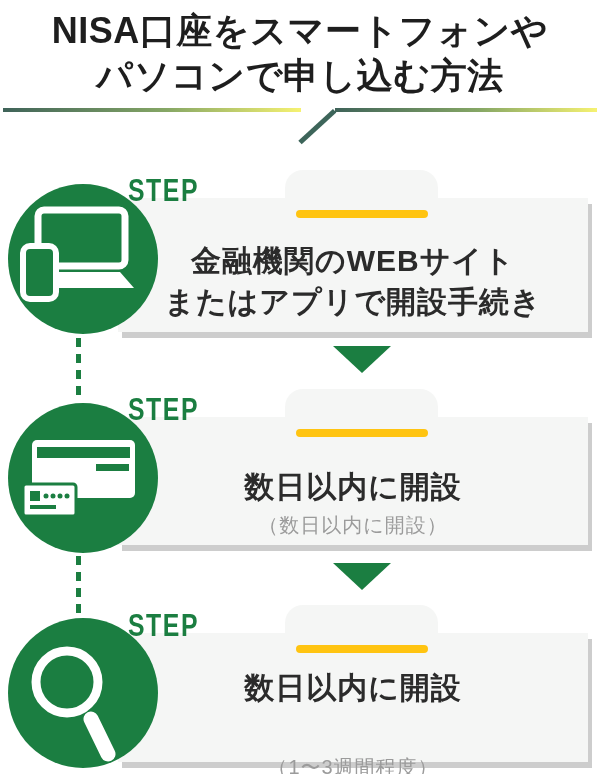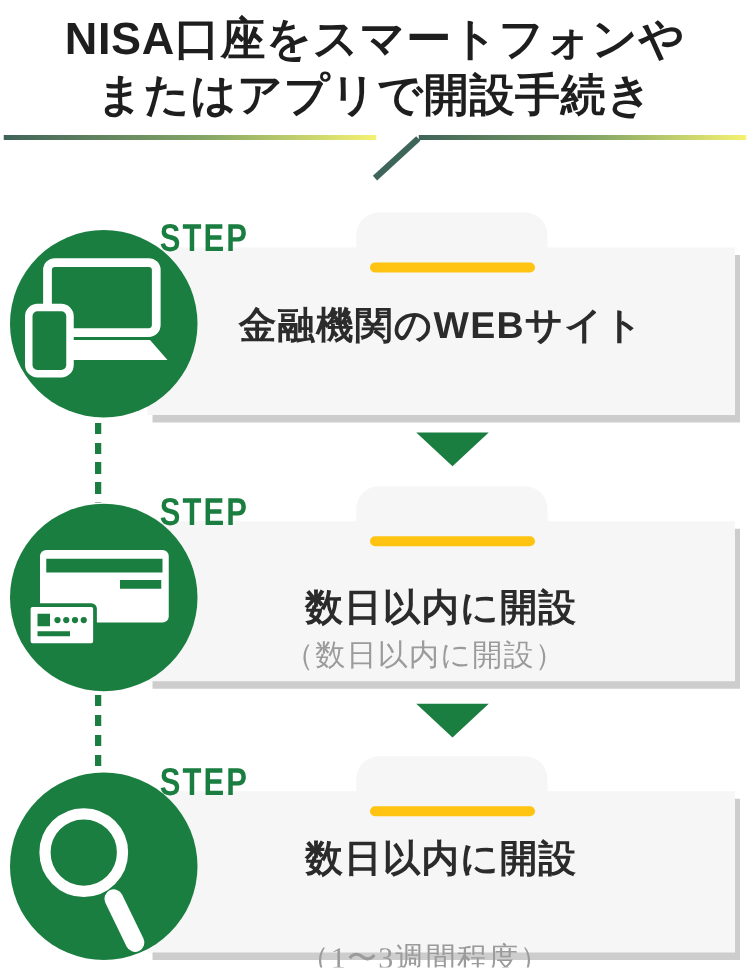--- a/index.html
+++ b/index.html
@@ -37,22 +37,22 @@
     box-shadow:4px 6px 0 var(--shadow);z-index:1;}
   .step-label{position:absolute;left:118px;width:470px;display:flex;justify-content:center;
     align-items:baseline;z-index:2;color:var(--green);flex-direction:column;}
   .step-word{font-size:31px;font-weight:bold;letter-spacing:2px;line-height:34px;
     display:inline-block;transform:scaleX(.8);}
   .step-num{font-size:46px;font-weight:bold;line-height:34px;margin-left:1px;}
   .yellow-bar{position:absolute;left:296px;width:132px;height:8px;border-radius:4px;
     background:var(--yellow);z-index:2;}
   .heading{position:absolute;left:118px;width:470px;text-align:center;z-index:2;
     font-size:30px;font-weight:bold;line-height:30px;color:var(--text-dark);letter-spacing:1px;}
-  .note{position:absolute;left:105px;width:470px;text-align:center;z-index:2;
-    font-size:24px;line-height:26px;color:var(--text-gray);letter-spacing:1px;font-family:Liberation Serif, serif;}
+  .note{position:absolute;left:118px;width:470px;text-align:center;z-index:2;
+    font-size:20px;line-height:26px;color:var(--text-gray);letter-spacing:1px;}
   .circle{position:absolute;left:8px;width:150px;height:150px;border-radius:50%;
     background:var(--green);z-index:3;}
   .circle svg{position:absolute;left:0;top:0;width:150px;height:150px;}
   .arrow{position:absolute;left:333px;width:0;height:0;z-index:2;
     border-left:29px solid transparent;border-right:29px solid transparent;
     border-top:27px solid var(--green);}
   .connector{position:absolute;left:76px;width:5px;z-index:2;
     background-image:repeating-linear-gradient(to bottom,var(--green) 0 9px,transparent 9px 16px);}
 
   
@@ -73,35 +73,36 @@
   .h3a{top:673px;} .n3{top:714px;margin-top:40px;}
   .circle-3{top:618px;}
 </style>
 </head>
 <body>
 
 <div class="stage">
 
   <h1 class="title">
     <span>NISA口座をスマートフォンや</span>
-    <span>またはアプリで開設手続き</span>
+    <span>パソコンで申し込む方法</span>
   </h1>
 
   <div class="div-left"></div>
   <div class="div-slash"></div>
   <div class="div-right"></div>
 
   <div class="tab tab-1"></div>
   <div class="card card-1"></div>
   <div class="step-label label-1">
     <span class="step-word">STEP</span>
     <span class="step-num">1</span>
   </div>
   <div class="yellow-bar bar-1"></div>
   <div class="heading h1a">金融機関のWEBサイト</div>
+  <div class="heading h1b">またはアプリで開設手続き</div>
   <div class="circle circle-1">
     <svg viewBox="0 0 150 150">
       <rect x="30" y="26" width="87" height="56" rx="6" fill="none" stroke="#ffffff" stroke-width="7"></rect>
       <polygon points="48,88 112,88 126,104 38,104" fill="#ffffff"></polygon>
       <rect x="15" y="62" width="33" height="53" rx="7" fill="var(--green)" stroke="#ffffff" stroke-width="6"></rect>
     </svg>
   </div>
   <div class="connector conn-1"></div>
   <div class="arrow arrow-1"></div>
 

